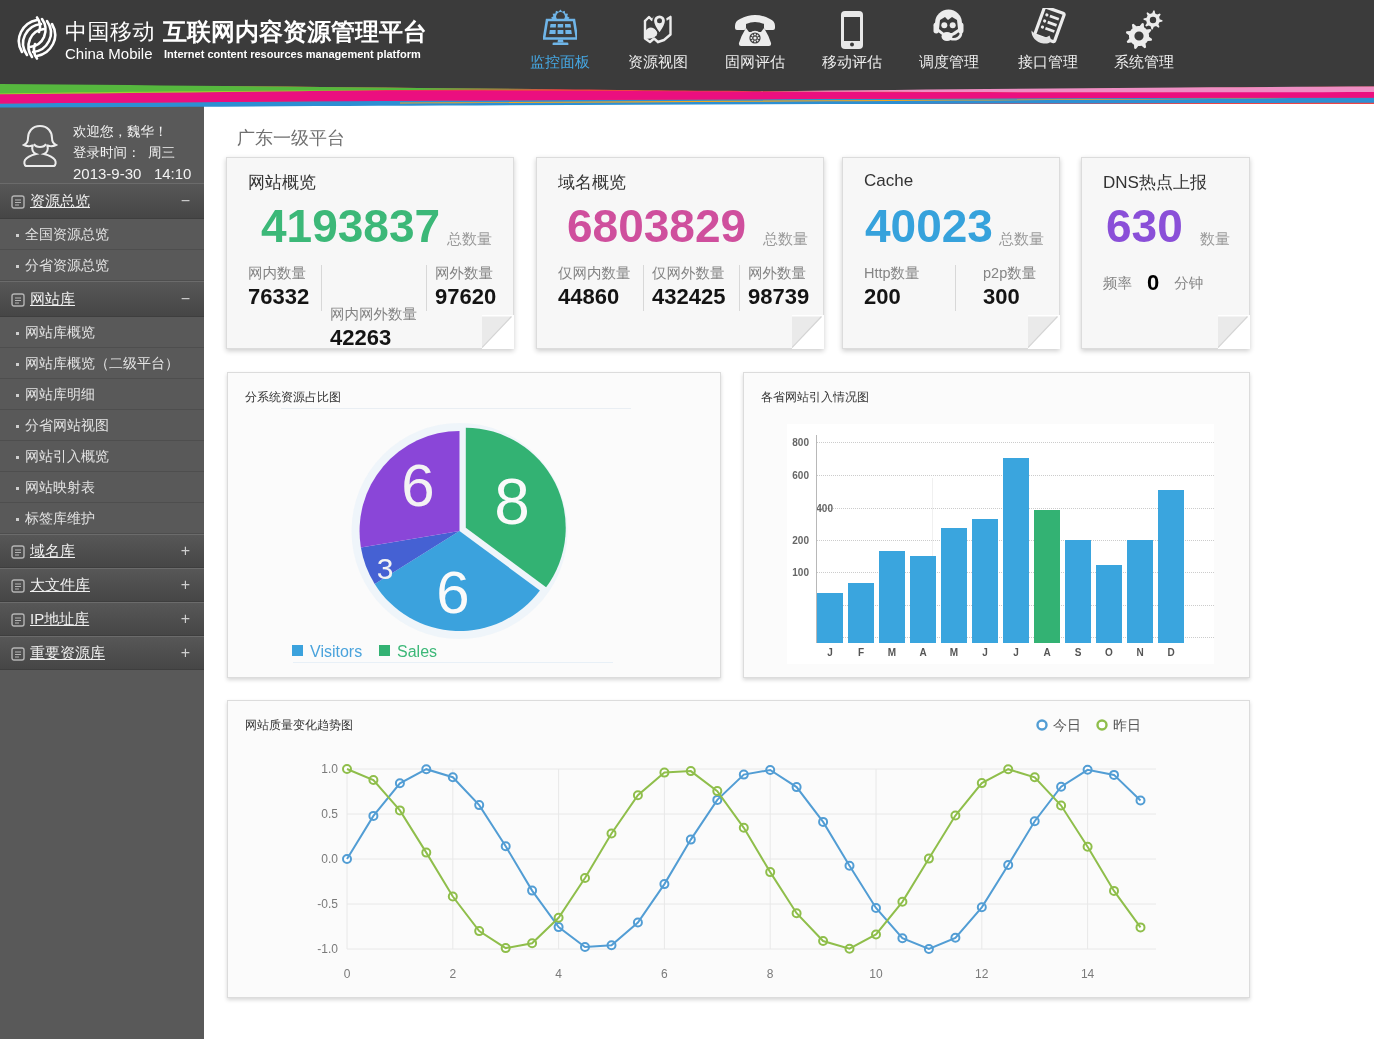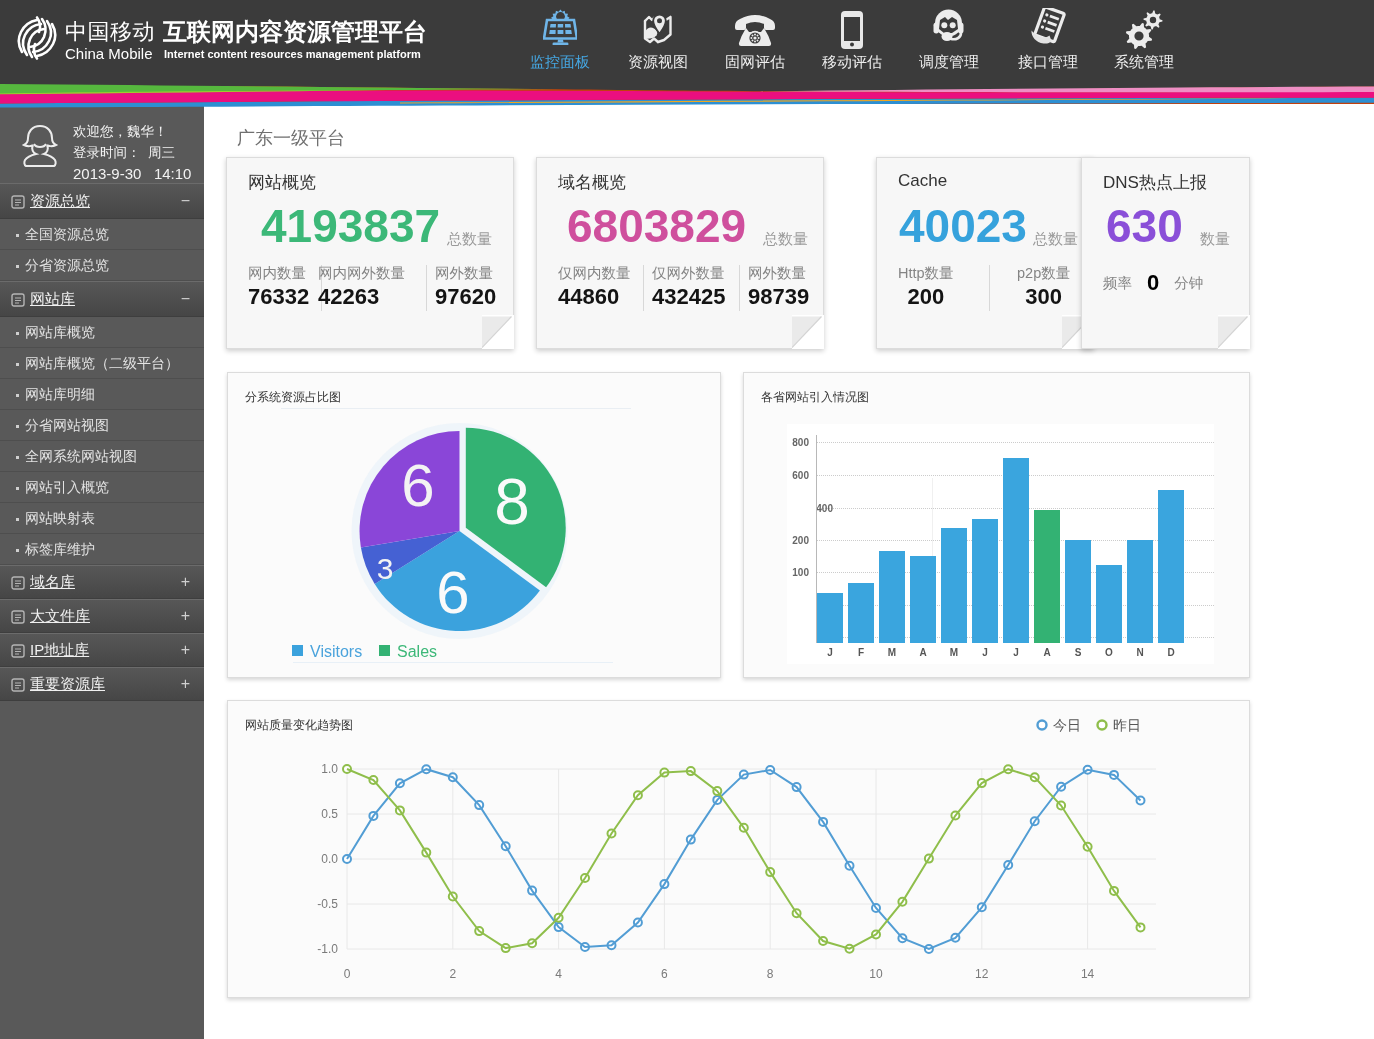--- a/index.html
+++ b/index.html
@@ -1,17 +1,17 @@
 <!DOCTYPE html>
 <html><head>
 <meta charset="utf-8">
 <style>
 * { margin:0; padding:0; box-sizing:border-box; }
 html,body { width:1374px; height:1039px; background:#fff; font-family:"Liberation Sans", sans-serif; }
-#page { position:relative; width:1374px; height:1039px; overflow:hidden; background:#c2410c; }
+#page { position:relative; width:1374px; height:1039px; overflow:hidden; background:#ef4444; }
 
 
 #hdr { position:absolute; left:0; top:0; width:1374px; height:86px; background:#3b3b3b; }
 #logo { position:absolute; left:15px; top:14px; }
 #brandcn { position:absolute; left:65px; top:17px; color:#fff; font-size:22px; letter-spacing:0.5px; }
 #branden { position:absolute; left:65px; top:45px; color:#fff; font-size:15px; }
 #title1 { position:absolute; left:163px; top:16px; color:#fff; font-size:24px; font-weight:bold; letter-spacing:0px; }
 #title2 { position:absolute; left:164px; top:48px; color:#fff; font-size:11px; font-weight:bold; }
 .nav { position:absolute; top:0; width:96px; height:86px; text-align:center; }
 .nav .nlab { position:absolute; left:0; right:0; top:53px; font-size:15px; color:#eee; }
@@ -219,21 +219,20 @@
       <div class="mitem">全国资源总览</div>
       <div class="mitem">分省资源总览</div>
       <div class="mhead"><svg class="micon" width="14" height="14" viewBox="0 0 14 14">
             <rect x="1" y="1" width="12" height="12" rx="2" fill="none" stroke="#b5b5b5" stroke-width="1.4"></rect>
             <path d="M4,5 h6 M4,7.5 h6 M4,10 h4" stroke="#b5b5b5" stroke-width="1.2"></path>
           </svg><span class="mtxt">网站库</span><span class="sign">−</span></div>
       <div class="mitem">网站库概览</div>
       <div class="mitem">网站库概览（二级平台）</div>
       <div class="mitem">网站库明细</div>
       <div class="mitem">分省网站视图</div>
-      <div class="mitem">全网系统网站视图</div>
       <div class="mitem">网站引入概览</div>
       <div class="mitem">网站映射表</div>
       <div class="mitem">标签库维护</div>
       <div class="mhead c"><svg class="micon" width="14" height="14" viewBox="0 0 14 14">
             <rect x="1" y="1" width="12" height="12" rx="2" fill="none" stroke="#b5b5b5" stroke-width="1.4"></rect>
             <path d="M4,5 h6 M4,7.5 h6 M4,10 h4" stroke="#b5b5b5" stroke-width="1.2"></path>
           </svg><span class="mtxt">域名库</span><span class="sign">+</span></div>
       <div class="mhead c"><svg class="micon" width="14" height="14" viewBox="0 0 14 14">
             <rect x="1" y="1" width="12" height="12" rx="2" fill="none" stroke="#b5b5b5" stroke-width="1.4"></rect>
             <path d="M4,5 h6 M4,7.5 h6 M4,10 h4" stroke="#b5b5b5" stroke-width="1.2"></path>
@@ -254,21 +253,21 @@
 
     <div class="card" style="left:22px; width:288px;">
       <div class="ct">网站概览</div>
       <div class="big" style="left:34px; color:#3cb878;">4193837</div>
       <div class="biglab" style="left:220px;">总数量</div>
       <div class="col" style="left:21px;">
           <div class="cl">网内数量</div>
           <div class="cv">76332</div>
         </div>
       <div class="vsep" style="left:94px;"></div>
-      <div class="col" style="left:91px;">
+      <div class="col" style="left:103px;margin-top:41px;">
           <div class="cl">网内网外数量</div>
           <div class="cv">42263</div>
         </div>
       <div class="vsep" style="left:199px;"></div>
       <div class="col" style="left:208px;">
           <div class="cl">网外数量</div>
           <div class="cv">97620</div>
         </div>
       <svg class="fold" width="32" height="34" viewBox="0 0 32 34">
           <rect x="0" y="0" width="32" height="34" fill="#fff"></rect>
@@ -295,21 +294,21 @@
           <div class="cl">网外数量</div>
           <div class="cv">98739</div>
         </div>
       <svg class="fold" width="32" height="34" viewBox="0 0 32 34">
           <rect x="0" y="0" width="32" height="34" fill="#fff"></rect>
           <path d="M0,1.5 L29.5,1.5 L0,32.5 Z" fill="#eaeaea"></path>
           <path d="M29.5,1.5 L0,32.5" stroke="#d4d4d4" stroke-width="1.2" fill="none"></path>
         </svg>
     </div>
 
-    <div class="card" style="left:672px; width:218px;text-align:center;">
+    <div class="card" style="left:638px; width:218px;">
       <div class="ct">Cache</div>
       <div class="big" style="left:22px; color:#36a2dc;">40023</div>
       <div class="biglab" style="left:156px;">总数量</div>
       <div class="col" style="left:21px;">
           <div class="cl">Http数量</div>
           <div class="cv">200</div>
         </div>
       <div class="vsep" style="left:112px;"></div>
       <div class="col" style="left:140px;">
           <div class="cl">p2p数量</div>

